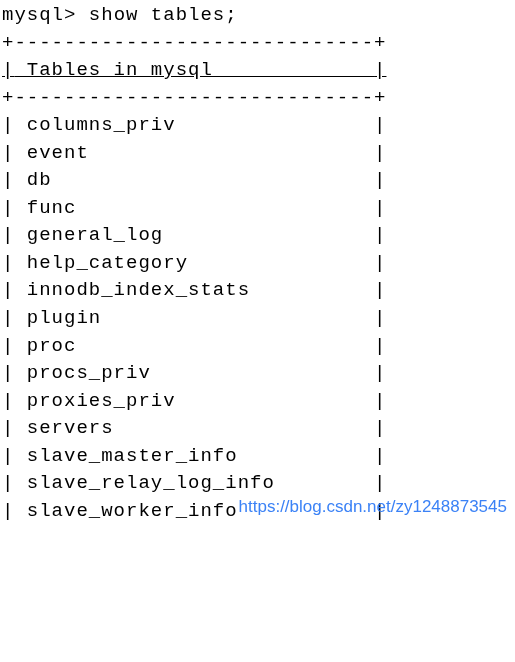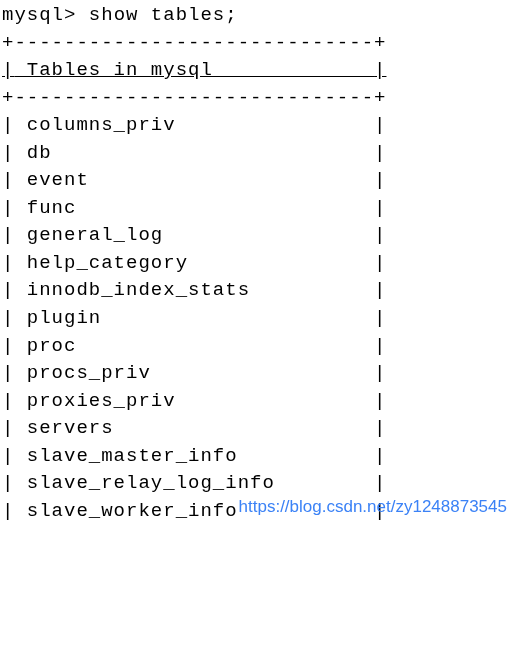--- a/index.html
+++ b/index.html
@@ -43,22 +43,22 @@
 </head>
 <body>
 
 <div class="terminal">
   <div class="prompt-line"><span>mysql&gt; </span><span>show tables;</span></div>
   <div class="border-line">+-----------------------------+</div>
   <div class="header-row"><span>|</span><span> Tables_in_mysql             </span><span>|</span></div>
   <div class="border-line">+-----------------------------+</div>
   <div id="rows-container">
       <div class="data-row"><span>|</span><span> columns_priv                </span><span>|</span></div>
+      <div class="data-row"><span>|</span><span> event                       </span><span>|</span></div>
       <div class="data-row"><span>|</span><span> db                          </span><span>|</span></div>
-      <div class="data-row"><span>|</span><span> event                       </span><span>|</span></div>
       <div class="data-row"><span>|</span><span> func                        </span><span>|</span></div>
       <div class="data-row"><span>|</span><span> general_log                 </span><span>|</span></div>
       <div class="data-row"><span>|</span><span> help_category               </span><span>|</span></div>
       <div class="data-row"><span>|</span><span> innodb_index_stats          </span><span>|</span></div>
       <div class="data-row"><span>|</span><span> plugin                      </span><span>|</span></div>
       <div class="data-row"><span>|</span><span> proc                        </span><span>|</span></div>
       <div class="data-row"><span>|</span><span> procs_priv                  </span><span>|</span></div>
       <div class="data-row"><span>|</span><span> proxies_priv                </span><span>|</span></div>
       <div class="data-row"><span>|</span><span> servers                     </span><span>|</span></div>
       <div class="data-row"><span>|</span><span> slave_master_info           </span><span>|</span></div>

